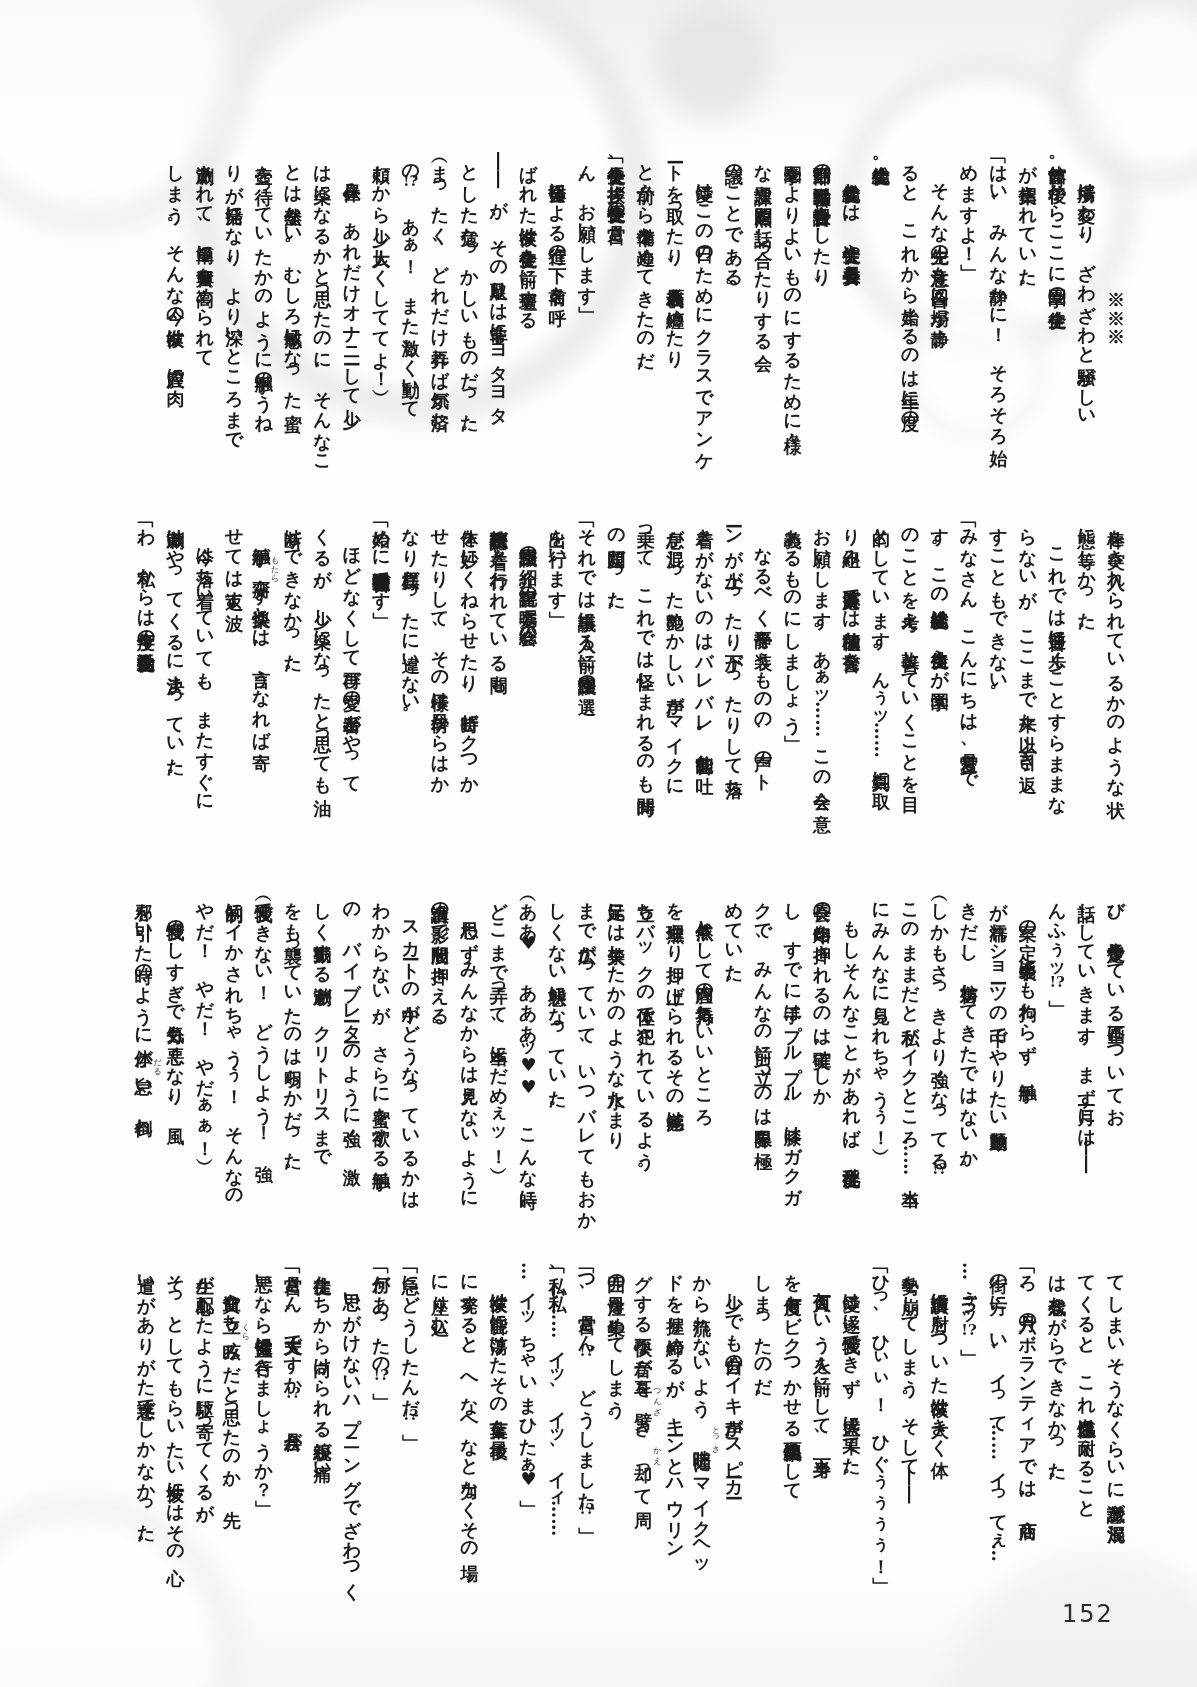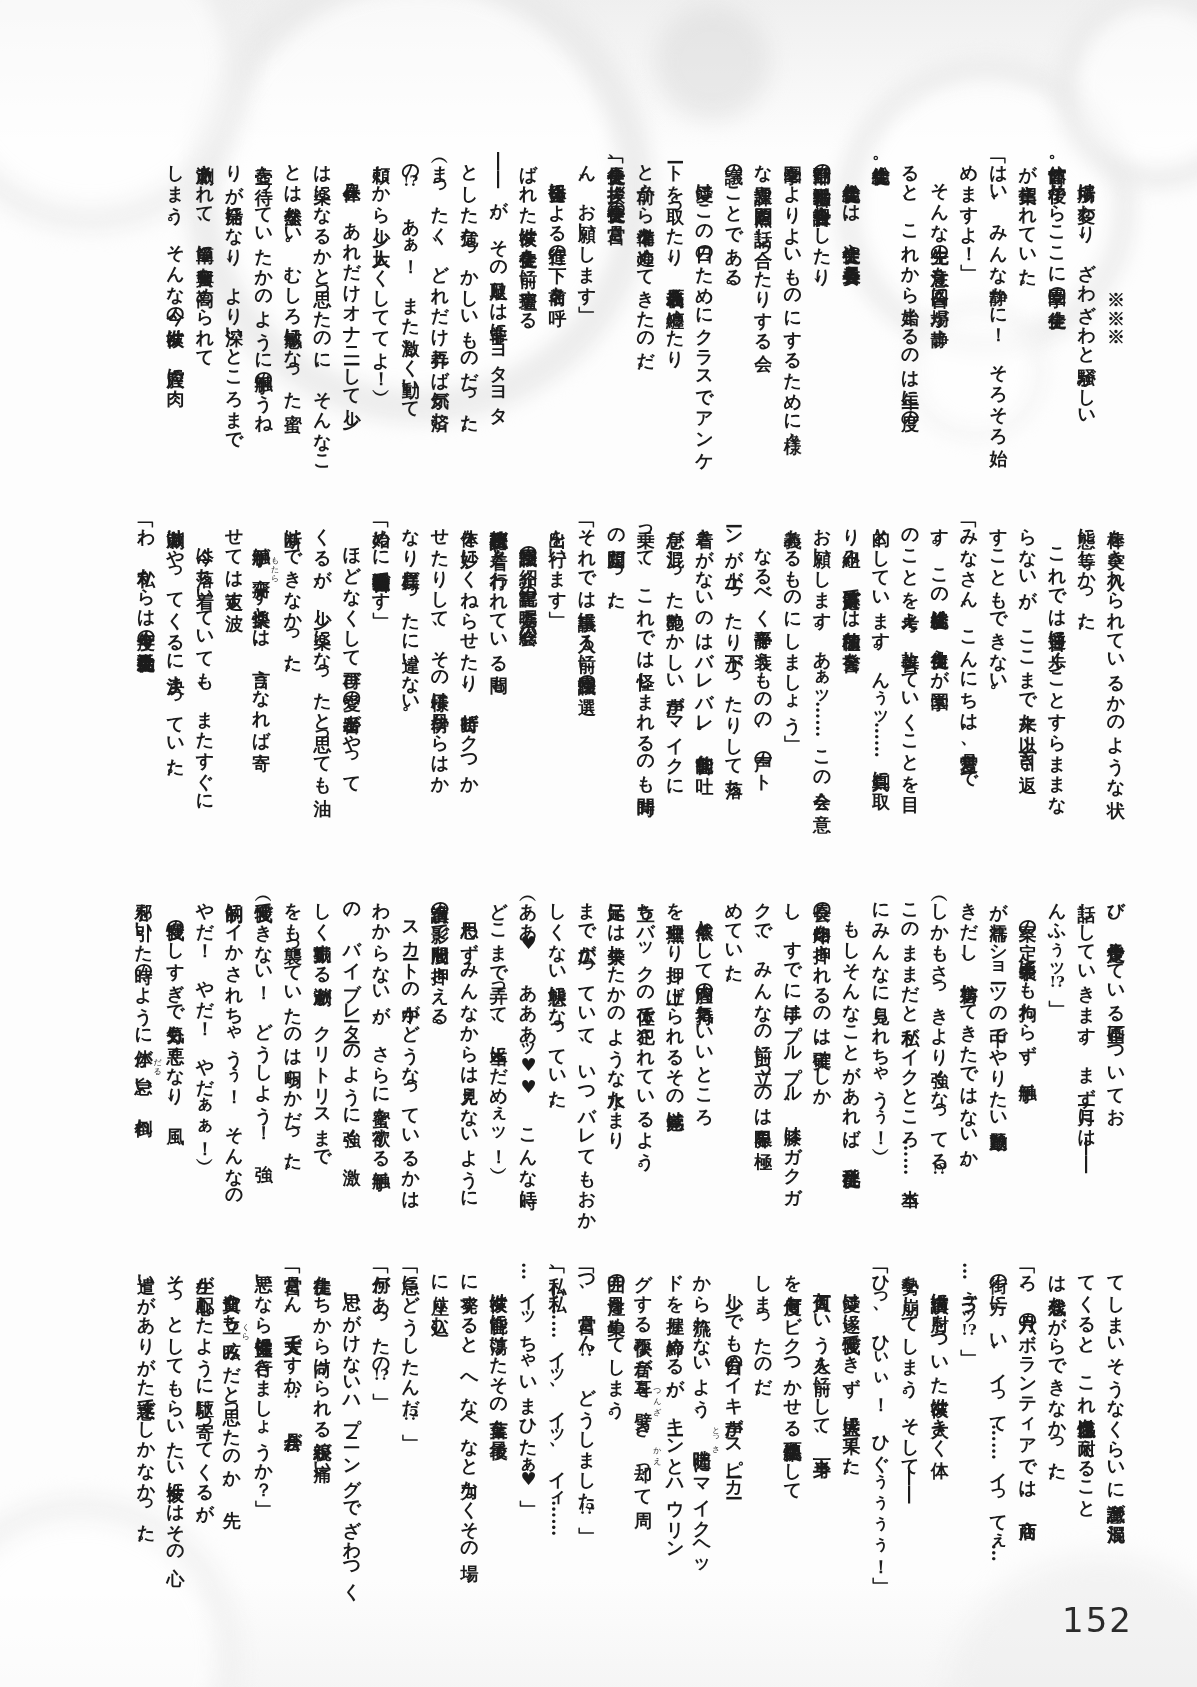--- a/index.html
+++ b/index.html
@@ -39,21 +39,21 @@
   #tier-2{top:890px;}
   #tier-3{top:1262px;}
   .col{width:29.4px;line-height:29.4px;white-space:pre;overflow:visible;}
   .tcy{ text-combine-upright:all;-webkit-text-combine:horizontal;font-size:15px;letter-spacing:0;}
   ruby{ruby-align:center;}
   rt{font-size:8px;font-weight:400;letter-spacing:0;}
   
   .page-number{
     position:absolute;left:1062px;top:1600px;z-index:1;
     font-family:"DejaVu Sans","Liberation Sans",sans-serif;
-    font-size:34px;font-weight:500;color:#2b2b2b;letter-spacing:2px;
+    font-size:24px;font-weight:500;color:#2b2b2b;letter-spacing:2px;
   }
 </style>
 </head>
 <body>
 
 <div class="page">
   <div class="bg">
     <div class="wash-top"></div>
     <div class="wash-bottom"></div>
     <div class="ring" id="b1"></div>

